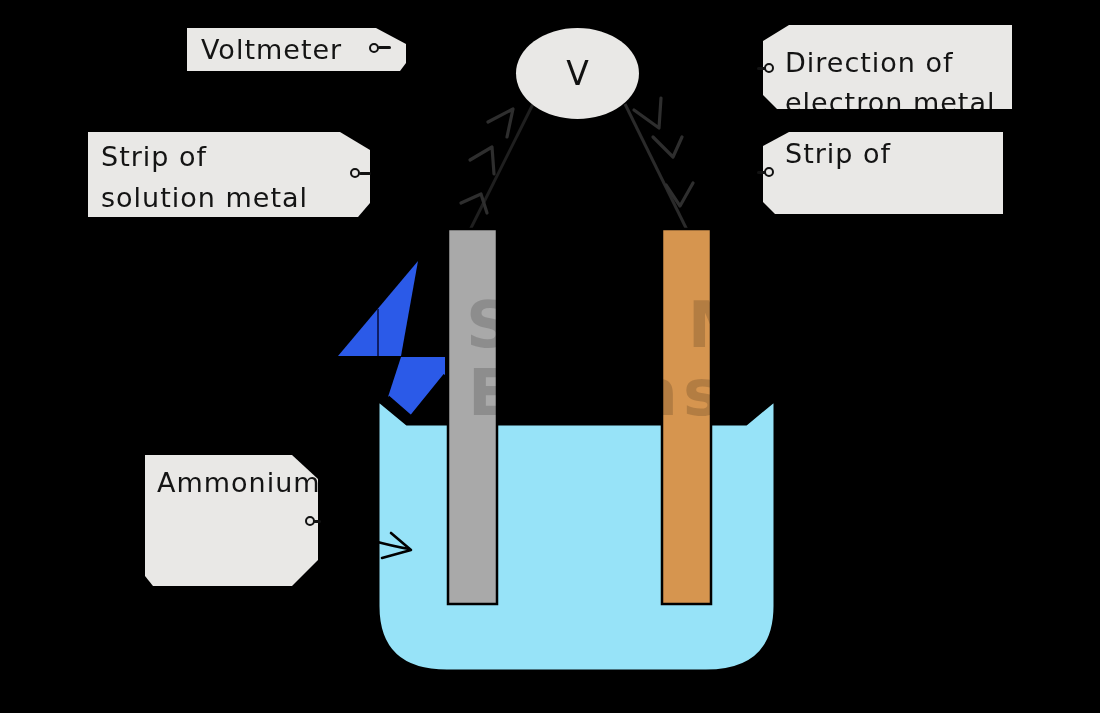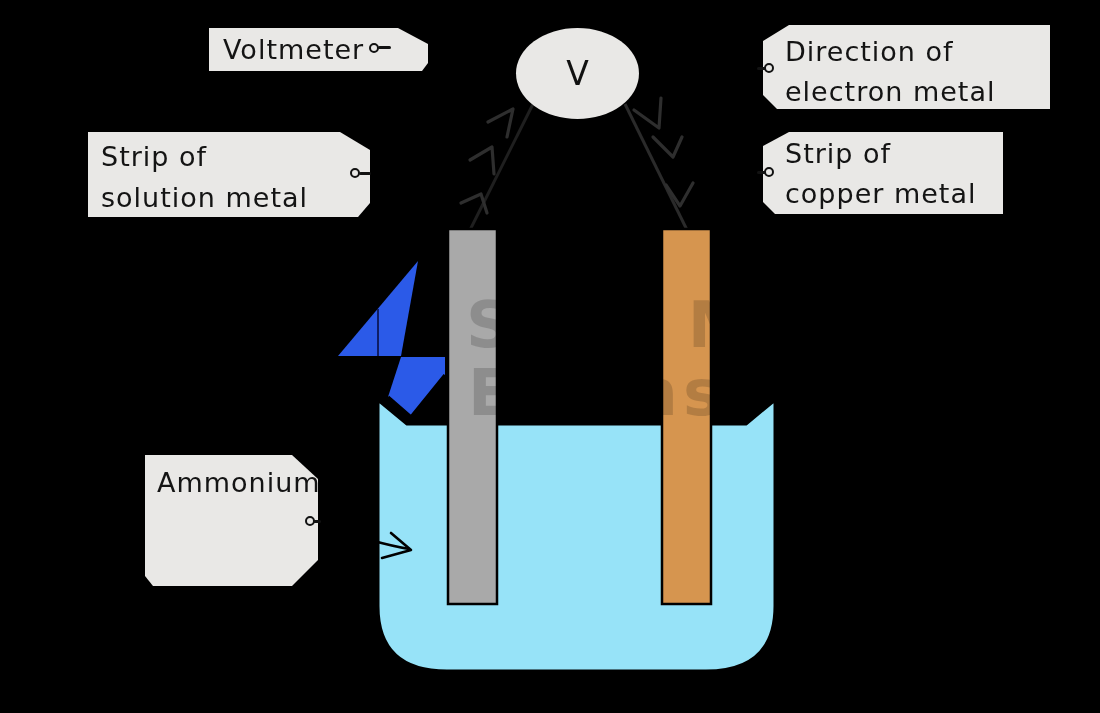--- a/index.html
+++ b/index.html
@@ -9,24 +9,24 @@
   }
   .layer{position:absolute;left:0;top:0;}
   
   .tag{
     position:absolute;background:#e9e8e6;color:#141414;
     font-size:27px;letter-spacing:1px;line-height:41px;
     box-sizing:border-box;
   }
   .tag .ln{white-space:nowrap;}
   .tag-voltmeter{left:187px;top:28px;width:219px;height:43px;line-height:43px;padding-left:14px;
-    clip-path:polygon(0 0,calc(100% - 30px) 0,100% 16px,100% calc(100% - 8px),calc(100% - 6px) 100%,0 100%);margin-left:22px;}
+    clip-path:polygon(0 0,calc(100% - 30px) 0,100% 16px,100% calc(100% - 8px),calc(100% - 6px) 100%,0 100%);}
   .tag-magnesium{left:88px;top:132px;width:282px;height:85px;padding:4px 0 0 13px;
     clip-path:polygon(0 0,calc(100% - 30px) 0,100% 18px,100% calc(100% - 14px),calc(100% - 12px) 100%,0 100%);}
-  .tag-direction{left:763px;top:25px;width:287px;height:84px;padding:7px 0 0 22px;line-height:40px;
+  .tag-direction{left:763px;top:25px;width:249px;height:84px;padding:18px 0 0 22px;line-height:40px;
     clip-path:polygon(26px 0,100% 0,100% 100%,14px 100%,0 calc(100% - 14px),0 16px);}
   .tag-copper{left:763px;top:132px;width:240px;height:82px;padding:2px 0 0 22px;line-height:40px;
     clip-path:polygon(26px 0,100% 0,100% 100%,12px 100%,0 calc(100% - 12px),0 14px);}
   .tag-ammonium{left:145px;top:455px;width:173px;height:131px;padding:6px 0 0 12px;line-height:44px;
     clip-path:polygon(0 0,calc(100% - 26px) 0,100% 24px,100% calc(100% - 26px),calc(100% - 26px) 100%,8px 100%,0 calc(100% - 10px));text-align:center;}
   
   .pin-dot{
     position:absolute;width:10px;height:10px;border:2.5px solid #121212;border-radius:50%;
     background:#e9e8e6;box-sizing:border-box;
   }
@@ -97,21 +97,20 @@
     <div class="ln">solution metal</div>
   </div>
 
   <div class="tag tag-direction">
     <div class="ln">Direction of</div>
     <div class="ln">electron metal</div>
   </div>
 
   <div class="tag tag-copper">
     <div class="ln">Strip of</div>
-    <div class="ln">copper metal</div>
   </div>
 
   <div class="tag tag-ammonium">
     <div class="ln">Ammonium</div>
   </div>
 
   <span class="pin-line" style="left:378px;top:46px;width:13px;"></span>
   <span class="pin-dot" style="left:369px;top:42.5px;"></span>
 
   <span class="pin-line" style="left:359px;top:171.5px;width:12px;"></span>

